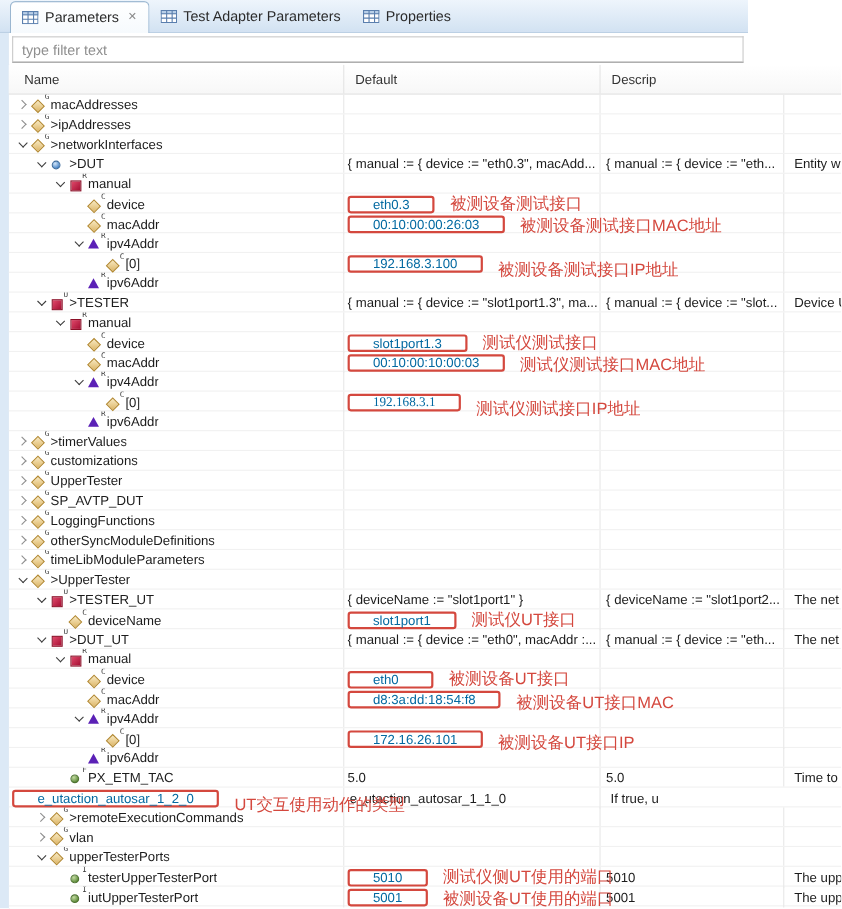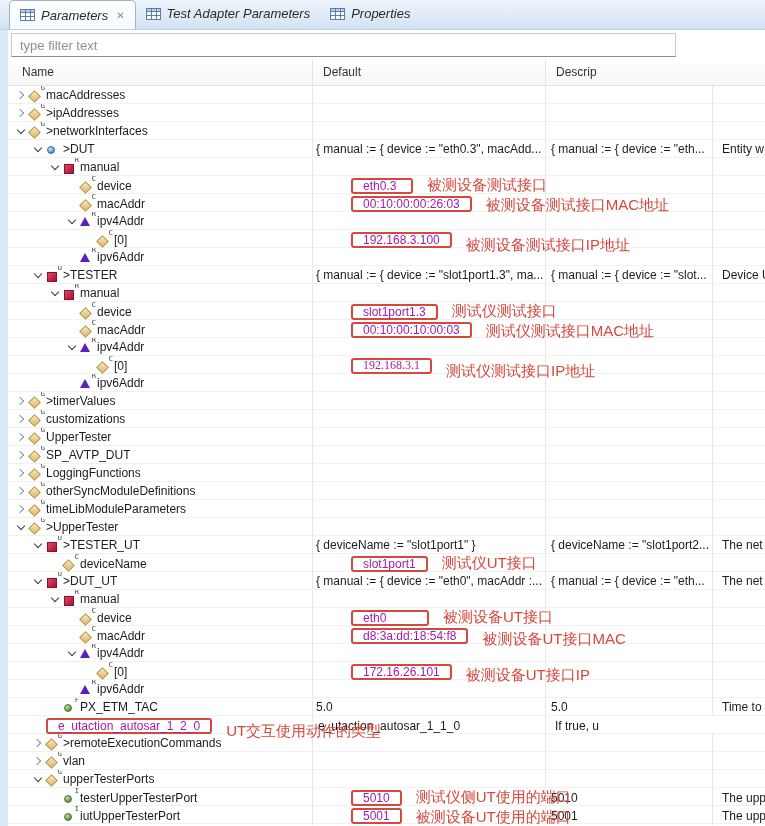--- a/index.html
+++ b/index.html
@@ -1,23 +1,23 @@
 <!DOCTYPE html>
 <html><head>
 <meta charset="utf-8">
 <style>
   html,body{margin:0;padding:0;background:#fff;}
   #app{position:relative;width:765px;height:826px;overflow:hidden;background:#fff;
        font-family:"Liberation Sans","DejaVu Sans",sans-serif;font-size:12px;color:#1c1c1c;}
   
   .left-strip{position:absolute;left:0;top:0;width:8px;height:826px;background:#dce9f6;border-right:1px solid #c3d6ea;}
   
-  .tabbar{position:absolute;left:0;top:0;width:765px;height:30px;
+  .tabbar{position:absolute;left:0;top:0;width:680px;height:30px;
           background:linear-gradient(#eef5fc,#d2e2f2);border-bottom:1px solid #bcd0e4;
-          display:flex;align-items:flex-start;padding-left:9px;box-sizing:border-box;font-style:italic;}
+          display:flex;align-items:center;padding-left:9px;box-sizing:border-box;}
   .tab{display:inline-flex;align-items:center;gap:6px;height:27px;padding:0 10px;
        font-size:13px;color:#2b2b2b;white-space:nowrap;cursor:default;}
   .tab.active{background:linear-gradient(#ffffff,#f6fafd);border:1px solid #9ab6d0;border-bottom:none;
               border-radius:5px 5px 0 0;position:relative;z-index:2;margin-bottom:-1px;height:28px;}
   .tab-close{color:#8a8a8a;font-size:10px;margin-left:2px;}
   .tbl-icon{width:15px;height:12px;display:inline-block;}
   
   .filter-row{position:absolute;left:8px;top:30px;width:670px;height:29px;background:#fff;}
   .filter-box{margin:3px 2px 0 3px;height:22px;border:1px solid #c9c9c9;border-bottom-color:#8d8d8d;
               display:flex;align-items:center;padding-left:8px;color:#8f8f8f;font-size:13px;background:#fff;}
@@ -53,21 +53,21 @@
   .ic-rec-r::before,.ic-rec-u::before{content:"";position:absolute;left:2px;top:4px;width:8px;height:8px;
        background:linear-gradient(135deg,#e0496b,#a50f33);border:1px solid #8c1028;}
   .ic-list-r::before{content:"";position:absolute;left:1px;top:3px;width:0;height:0;
        border-left:5px solid transparent;border-right:5px solid transparent;border-bottom:9px solid #5b21b6;}
   .ic-enum-circle::before{content:"";position:absolute;left:2px;top:4px;width:8px;height:8px;border-radius:50%;
        background:radial-gradient(circle at 35% 30%,#d3e6f8,#4a86c8 75%);border:1px solid #3d6b9a;box-sizing:border-box;}
   .ic-float-f::before,.ic-int-dot::before{content:"";position:absolute;left:2px;top:4px;width:8px;height:8px;border-radius:50%;
        background:radial-gradient(circle at 35% 30%,#c4dca2,#5f8c3c 75%);border:1px solid #4e7232;box-sizing:border-box;}
   
   .vbox{display:inline-flex;align-items:center;flex:none;height:16px;border:2px solid #d4483e;border-radius:3px;
-        background:#fff;padding:0 10px;box-sizing:border-box;color:#a21caf;margin-left:35px;}
+        background:#fff;padding:0 21px;box-sizing:border-box;color:#0369a1;}
   .ann{color:#d4483e;font-size:15px;margin-left:14px;white-space:nowrap;position:relative;z-index:5;
        font-family:"Liberation Sans","DejaVu Sans",sans-serif;}
   .vtext{overflow:hidden;white-space:nowrap;}
 </style>
 </head>
 <body>
 
 <div id="app">
   <div class="left-strip"></div>
 

